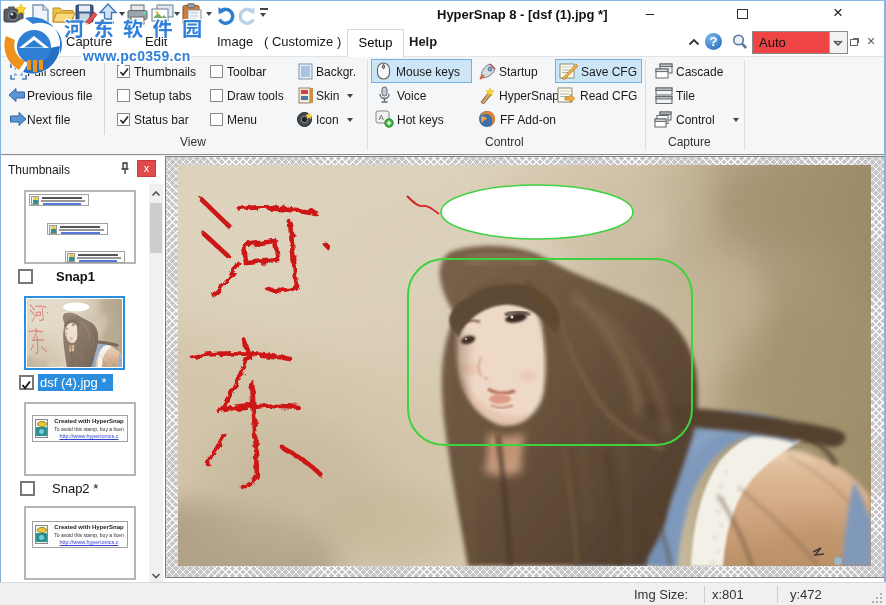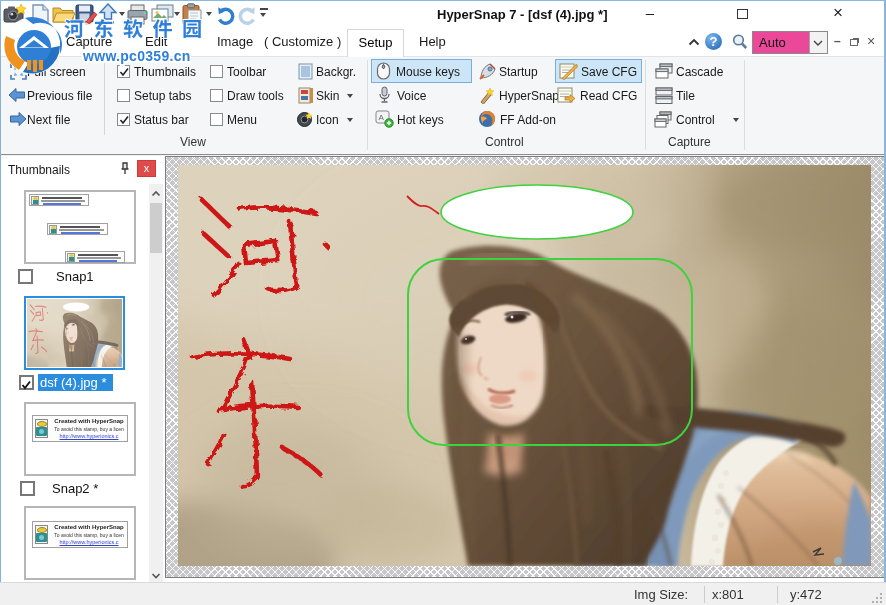--- a/index.html
+++ b/index.html
@@ -44,21 +44,21 @@
 #canvas { left:178px; top:165px; width:693px; height:401px; background:#d5c9b2; }
 #statusbar { left:0; top:582px; width:886px; height:23px; background:#f0f0f0; border-top:1px solid #d9d9d9; font-size:13px; color:#333; }
 #statusbar .ssep { position:absolute; top:3px; width:1px; height:17px; background:#cccccc; }
 #wmtext2 { left:83px; top:48px; font-size:14px; font-weight:bold; color:#2e7fd9; letter-spacing:.3px;
   text-shadow:-1.5px -1.5px 0 #fff,1.5px -1.5px 0 #fff,-1.5px 1.5px 0 #fff,1.5px 1.5px 0 #fff, 0 1.5px 0 #fff, 0 -1.5px 0 #fff, 1.5px 0 0 #fff, -1.5px 0 0 #fff; }
 </style>
 </head>
 <body>
 
 <div class="abs" id="titlebar"></div>
-<div class="abs" id="title">HyperSnap 7 - [dsf (4).jpg *]</div>
+<div class="abs" id="title">HyperSnap 8 - [dsf (1).jpg *]</div>
 <div class="abs winbtn" style="left:635px;">–</div>
 <div class="abs" style="left:737px; top:9px; width:11px; height:10px; border:1.4px solid #333;"></div>
 <div class="abs winbtn" style="left:823px; font-size:17px;">×</div>
 <div class="abs" id="qat">
 <svg class="abs" style="left:3px;top:3px;" width="24" height="22" viewBox="0 0 24 22">
       <rect x="1" y="6" width="19" height="13" rx="2" fill="#5a5f66" stroke="#3a3f45"></rect>
       <rect x="5" y="3.5" width="7" height="4" rx="1" fill="#5a5f66"></rect>
       <circle cx="10" cy="12.5" r="4.4" fill="#30343a" stroke="#9aa0a8"></circle>
       <circle cx="8.8" cy="11.2" r="1.4" fill="#c9d2da"></circle>
       <path d="M18 1 L19.6 4.4 L23 5 L20.6 7.4 L21.2 11 L18 9.2 L14.8 11 L15.4 7.4 L13 5 L16.4 4.4 Z" fill="#ffd633" stroke="#d9a800" stroke-width=".6"></path>
@@ -115,30 +115,30 @@
 <div class="abs darr" style="left:260px;top:13px;"></div>
 </div>
 
 <div class="abs" id="menurow"></div>
 <div class="abs tab" style="left:24px;">File</div>
 <div class="abs tab" style="left:66px;">Capture</div>
 <div class="abs tab" style="left:145px;">Edit</div>
 <div class="abs tab" style="left:217px;">Image</div>
 <div class="abs tab" style="left:264px;">( Customize )</div>
 <div class="abs" id="setuptab">Setup</div>
-<div class="abs tab" style="left:419px;">Help</div>
+<div class="abs tab" style="left:409px;font-weight:bold;">Help</div>
 <svg class="abs" style="left:688px; top:38px;" width="12" height="8" viewBox="0 0 12 8">
     <path d="M1.5 6.5 L6 2 L10.5 6.5" fill="none" stroke="#333" stroke-width="1.8"></path>
   </svg>
 <div class="abs" style="left:705px; top:33px; width:17px; height:17px; border-radius:9px; background:radial-gradient(circle at 6px 5px, #7db9ec, #1c5fb4); color:#fff; font-size:13px; font-weight:bold; text-align:center; line-height:17px;">?</div>
 <svg class="abs" style="left:731px; top:33px;" width="18" height="18" viewBox="0 0 18 18">
     <circle cx="7.5" cy="7" r="4.8" fill="#e8f1f8" stroke="#5b7a9c" stroke-width="1.6"></circle>
     <line x1="11" y1="10.6" x2="15.2" y2="15" stroke="#5b7a9c" stroke-width="2.6"></line>
   </svg>
-<div class="abs" style="left:752px; top:31px; width:76px; height:23px; background:#ec4899; border:1px solid #8a8a8a;">
+<div class="abs" style="left:752px; top:31px; width:96px; height:23px; background:#ef4444; border:1px solid #8a8a8a;">
   <span style="position:absolute; left:6px; top:3px; font-size:13px; color:#111;">Auto</span>
   <span style="position:absolute; right:0; top:0; width:18px; height:21px; border-left:1px solid #a5a5a5; background:#f2f2f2;"></span>
   <svg style="position:absolute; right:4px; top:8px;" width="10" height="6" viewBox="0 0 10 6">
       <path d="M1 1 L5 5 L9 1" fill="none" stroke="#444" stroke-width="1.4"></path>
     </svg>
 </div>
 <div class="abs" style="left:834px; top:34px; font-size:12px; color:#555; font-weight:bold;">–</div>
 <div class="abs" style="left:850px; top:39px; width:8px; height:7px; border:1px solid #666; background:#fff; box-shadow:2px -2px 0 -1px #666;"></div>
 <div class="abs" style="left:867px; top:33px; font-size:14px; color:#555;">×</div>
 
@@ -381,21 +381,21 @@
   <div class="stamp" style="left:39px;top:59px;width:60px;height:12px;">
         <div style="position:absolute;left:1px;top:1px;width:8px;height:9px;background:#e8f0e8;border:.5px solid #999;"></div>
         <div style="position:absolute;left:2.5px;top:2px;width:5px;height:3px;background:#e8c840;border-radius:50%;"></div>
         <div style="position:absolute;left:2.5px;top:5px;width:5px;height:4px;background:#2e8f8f;"></div>
         <div style="position:absolute;left:12px;top:2px;width:40px;height:1.5px;background:#555;"></div>
         <div style="position:absolute;left:11px;top:5px;width:44px;height:1.5px;background:#999;"></div>
         <div style="position:absolute;left:13px;top:8px;width:38px;height:1.5px;background:#5577dd;"></div>
       </div>
 </div>
 <div class="abs pcb" style="left:18px;top:269px;"></div>
-<div class="abs tlabel" style="left:56px;top:269px;">Snap1</div>
+<div class="abs tlabel" style="left:56px;top:269px;font-weight:bold;">Snap1</div>
 
 <div class="abs" style="left:24px;top:296px;width:101px;height:74px;border:2px solid #2b8dde;background:#fff;">
 <svg style="position:absolute;left:1px;top:1px;" width="95" height="68" viewBox="0 0 693 401" preserveAspectRatio="none">
 <defs>
   <filter id="tb40" x="-60%" y="-60%" width="220%" height="220%">
             <feGaussianBlur stdDeviation="25"></feGaussianBlur>
           </filter>
   <filter id="tb12" x="-40%" y="-40%" width="180%" height="180%">
             <feGaussianBlur stdDeviation="12"></feGaussianBlur>
           </filter>

